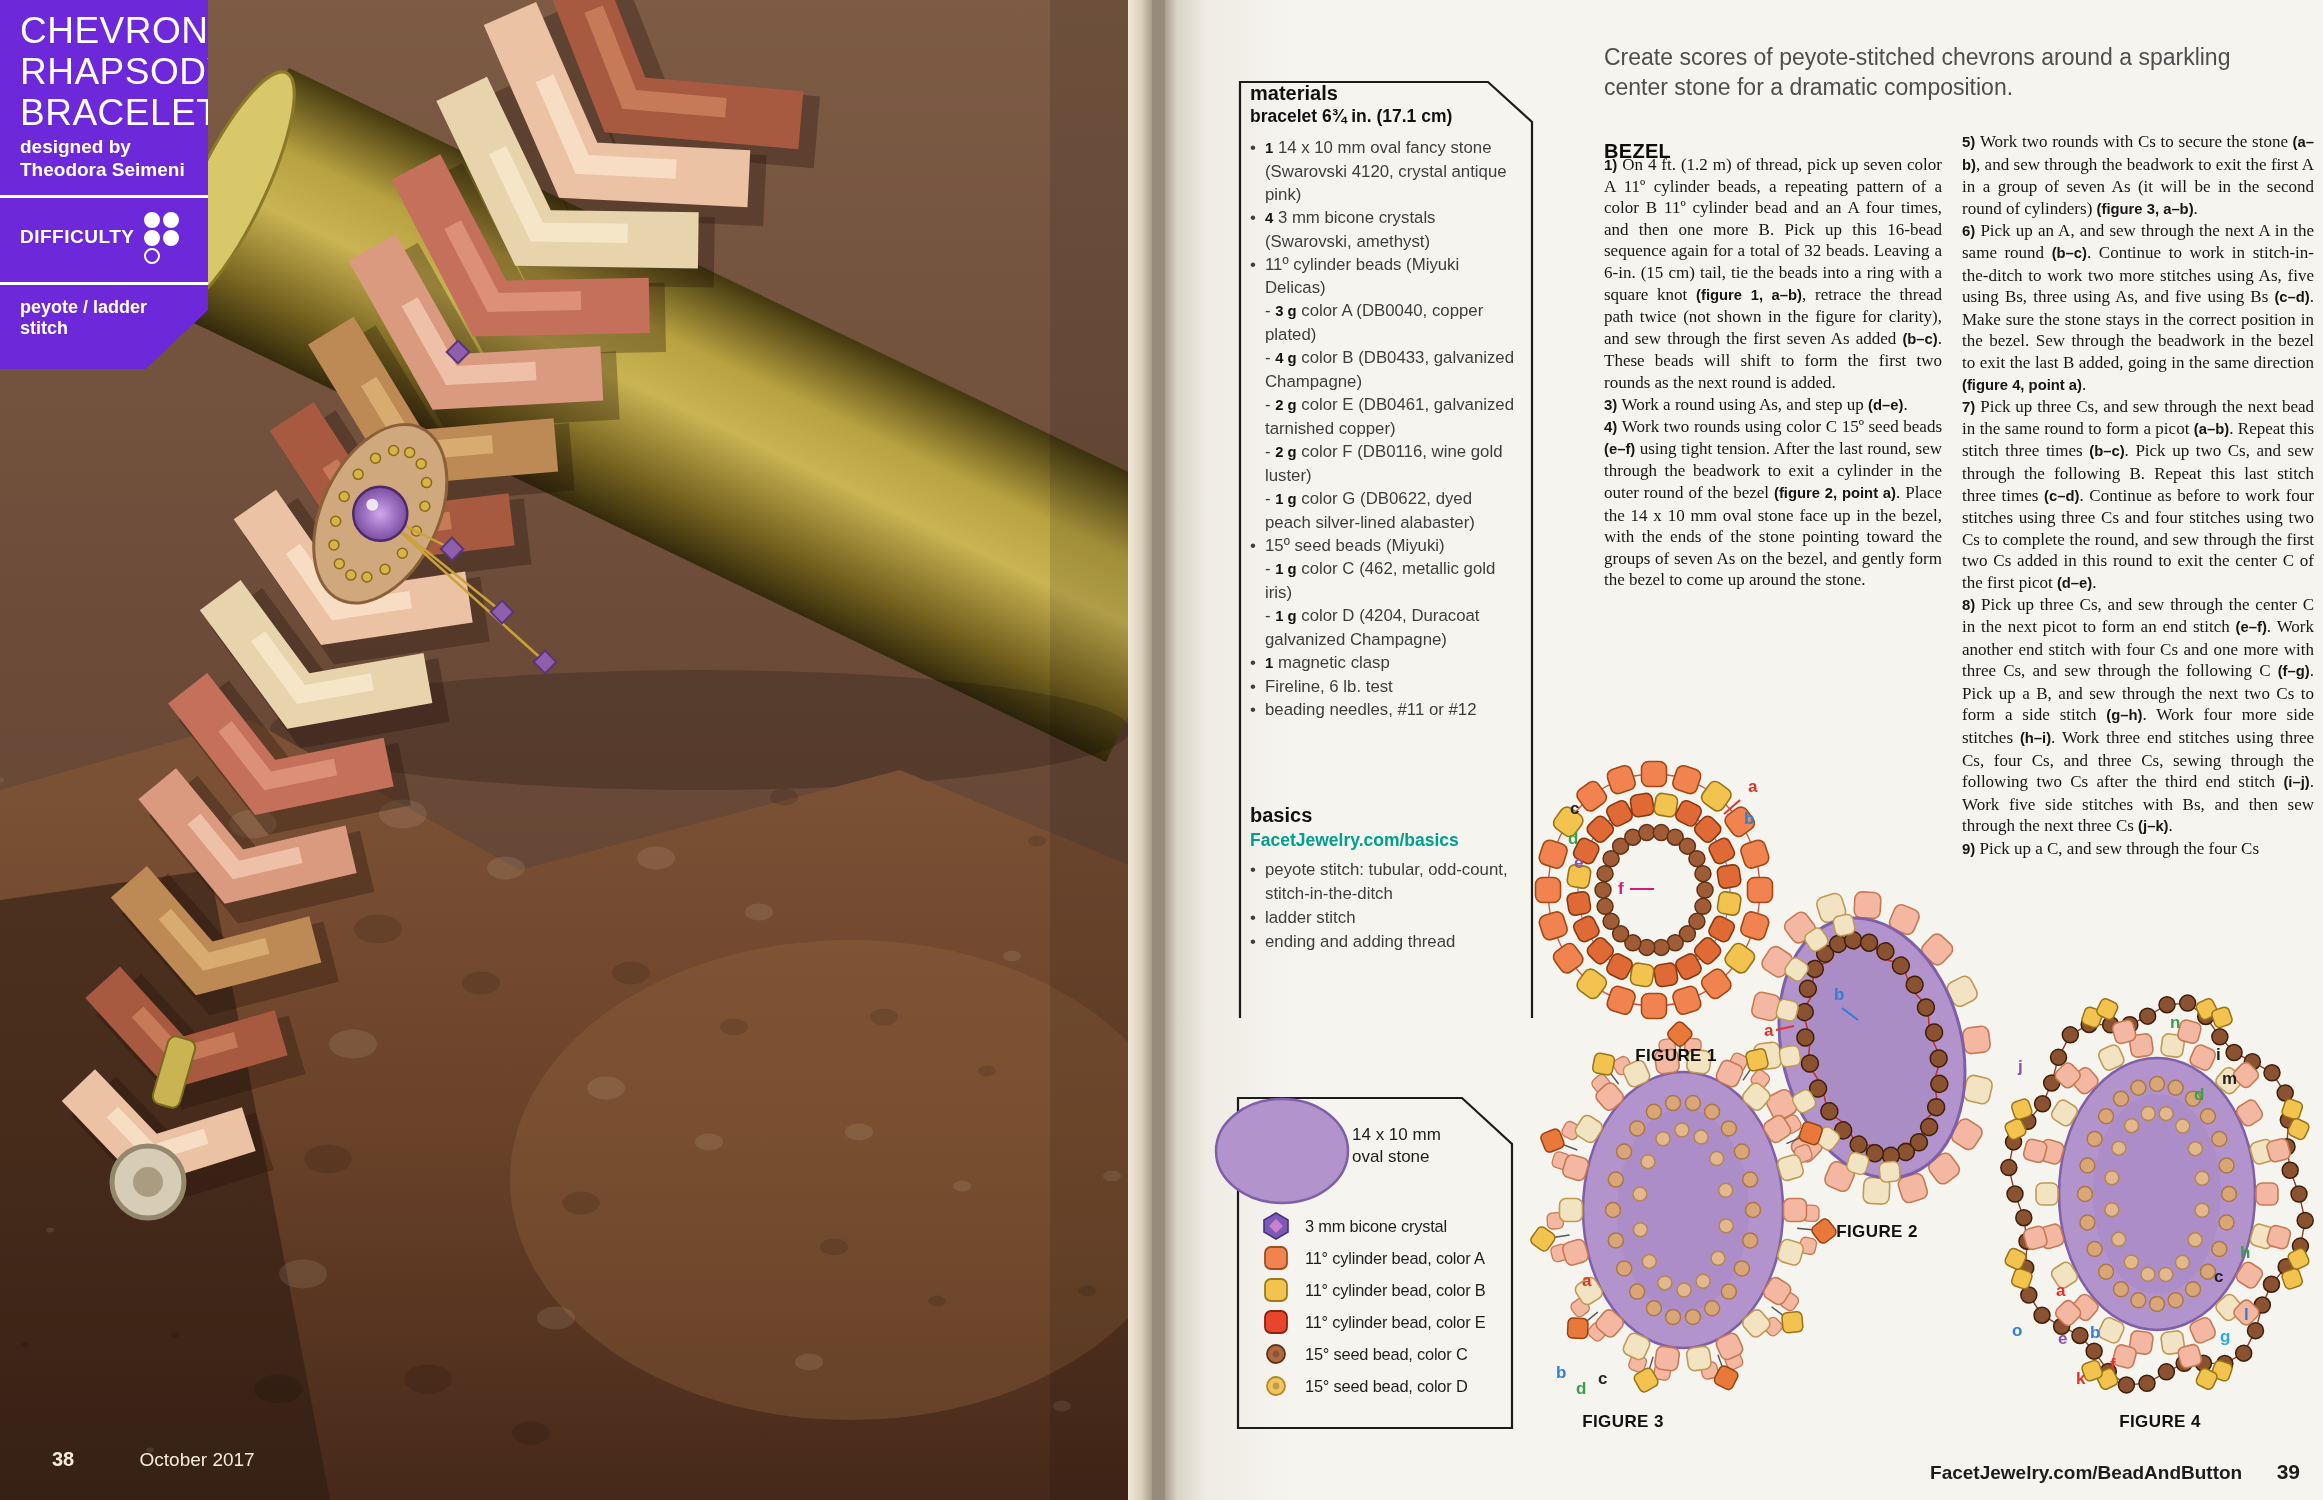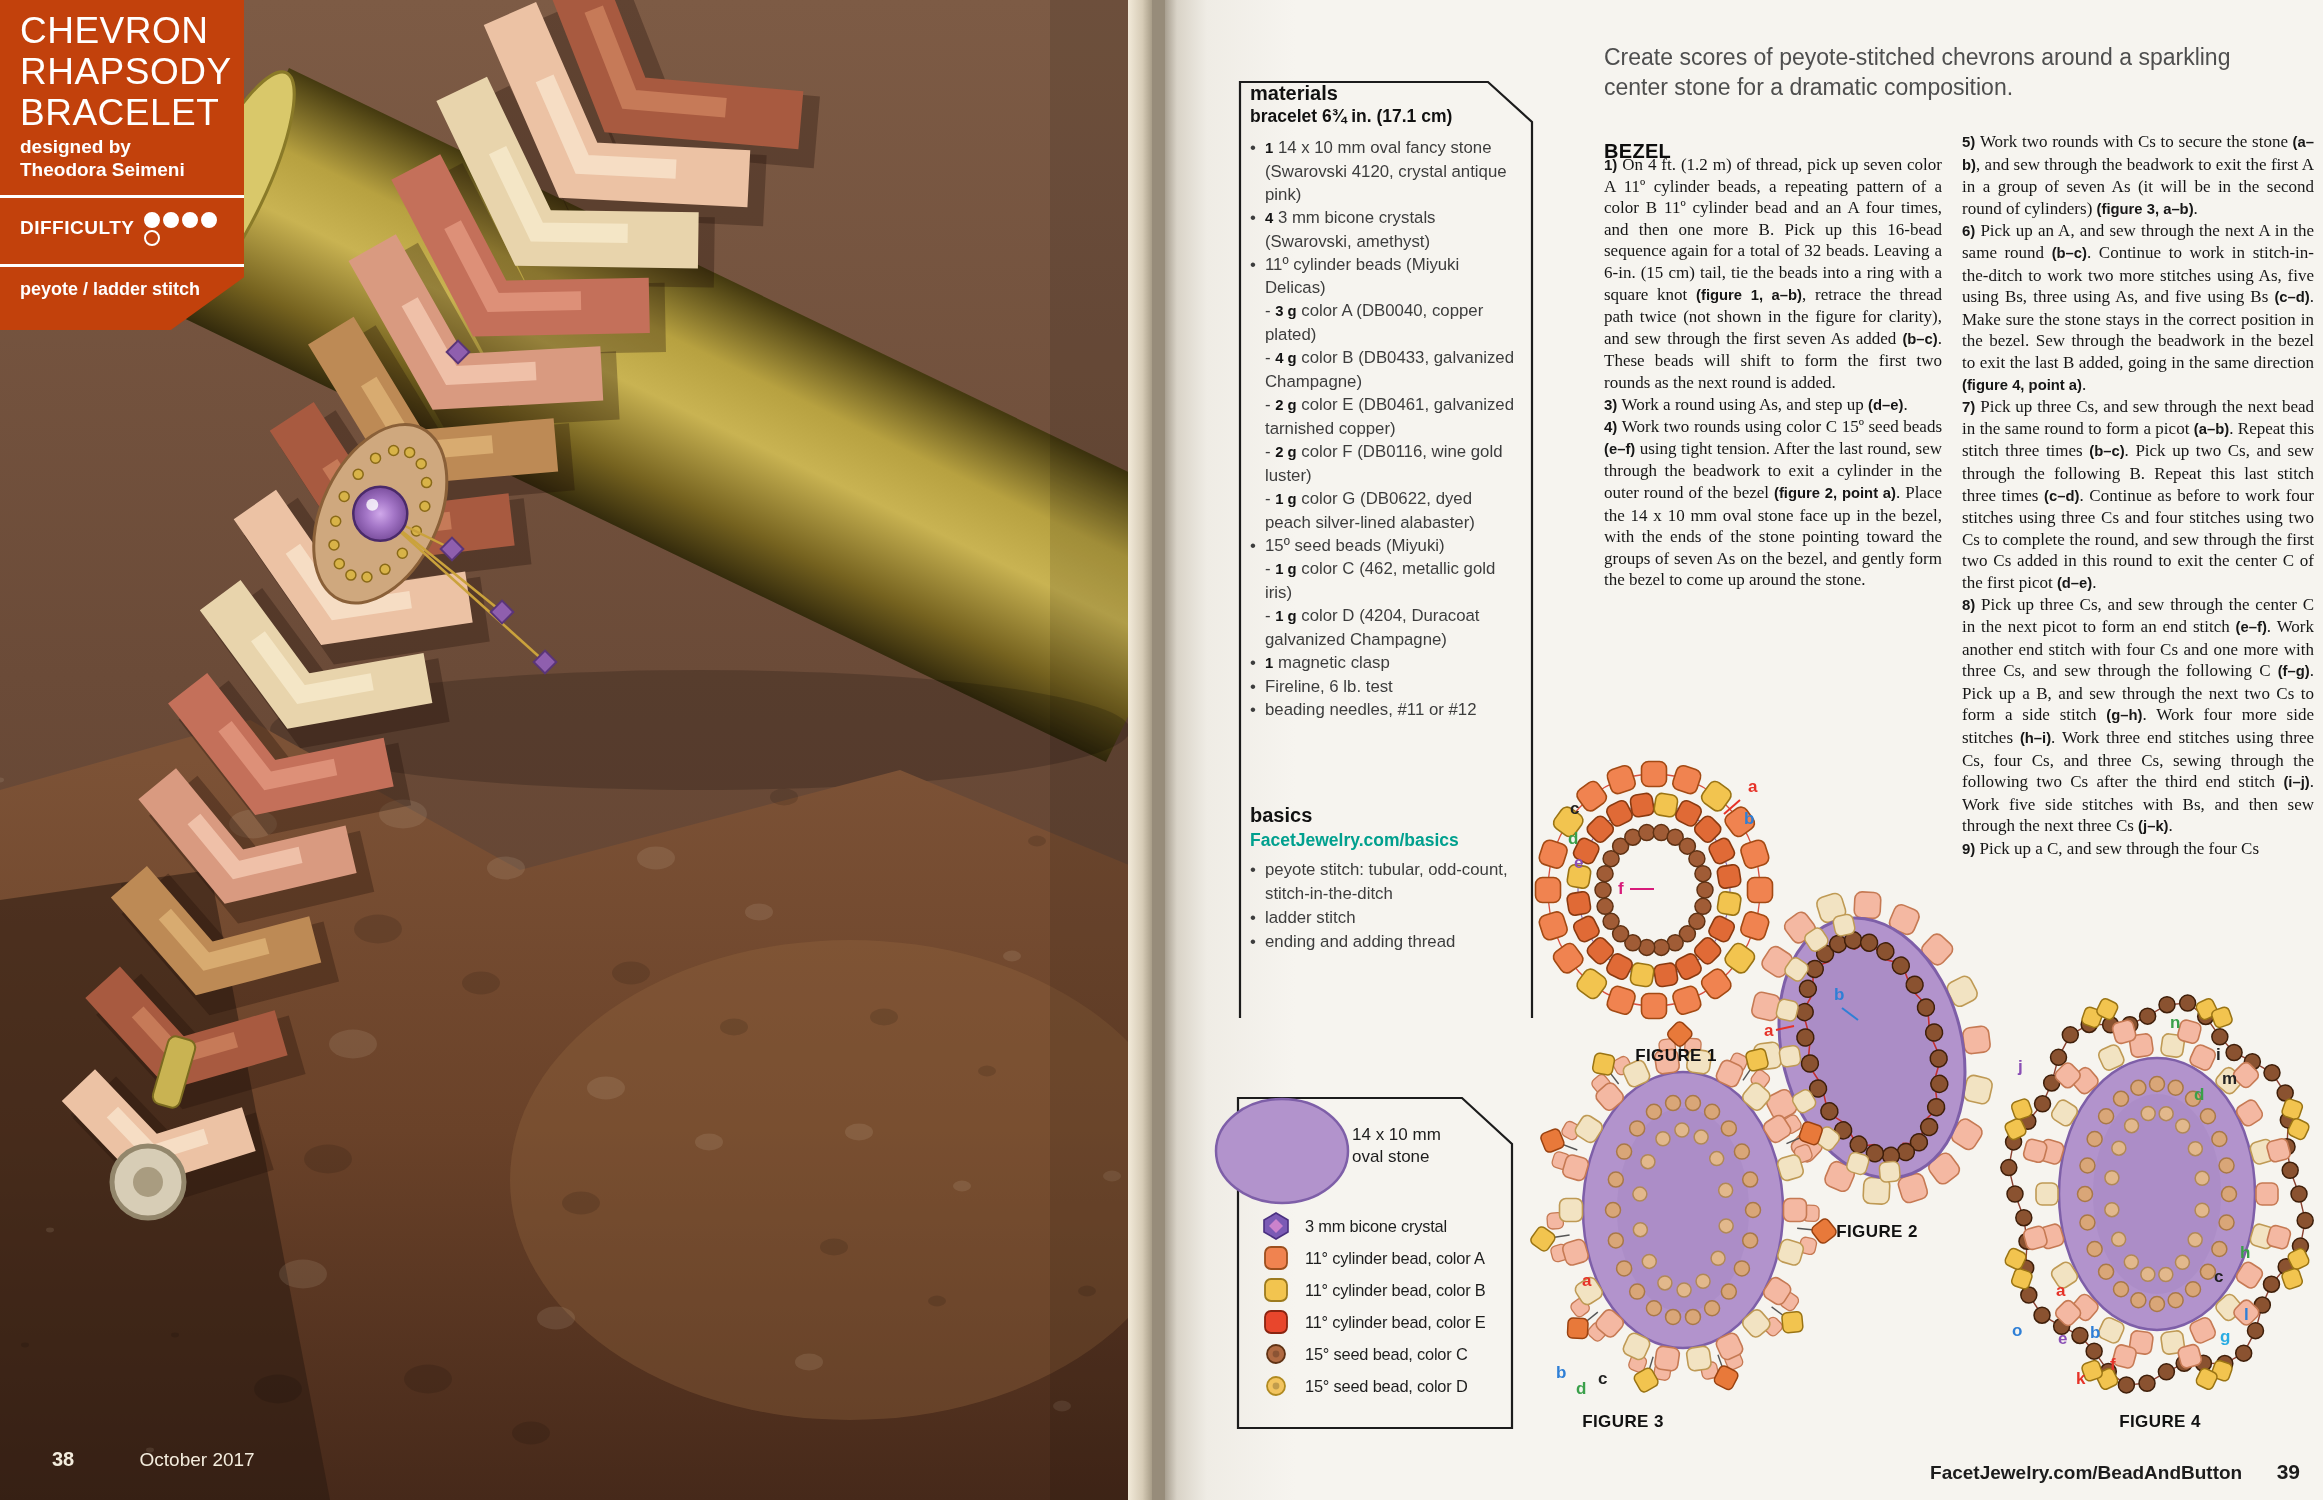--- a/index.html
+++ b/index.html
@@ -5,21 +5,21 @@
   html,body{margin:0;padding:0}
   body{position:relative;width:2323px;height:1500px;overflow:hidden;background:#ddd8cf;
        font-family:"Liberation Sans",sans-serif;}
   .abs{position:absolute}
   svg{overflow:visible}
 
   
   #photo{left:0;top:0}
 
   
-  .titlepanel{left:0;top:0;width:244px;background:#c2410c;color:#fff;
+  .titlepanel{left:0;top:0;width:208px;background:#6d28d9;color:#fff;
     clip-path:polygon(0 0,100% 0,100% 84%,70% 100%,0 100%);}
   .tp-main{padding:10px 18px 14px 20px}
   .tp-title{font-size:37px;line-height:41px;font-weight:400;letter-spacing:.5px}
   .tp-designed{margin-top:2px;font-size:19px;line-height:23px;font-weight:bold}
   .tp-rule{height:3px;background:#fff}
   .tp-diff{padding:12px 18px 18px 20px;display:flex;align-items:center;gap:10px}
   .tp-diff-label{font-size:19px;font-weight:bold;letter-spacing:.5px}
   .dot{display:inline-block;width:16px;height:16px;border-radius:50%;border:2px solid #fff;
        margin-right:3px;vertical-align:middle;box-sizing:border-box}
   .dot.f{background:#fff}

